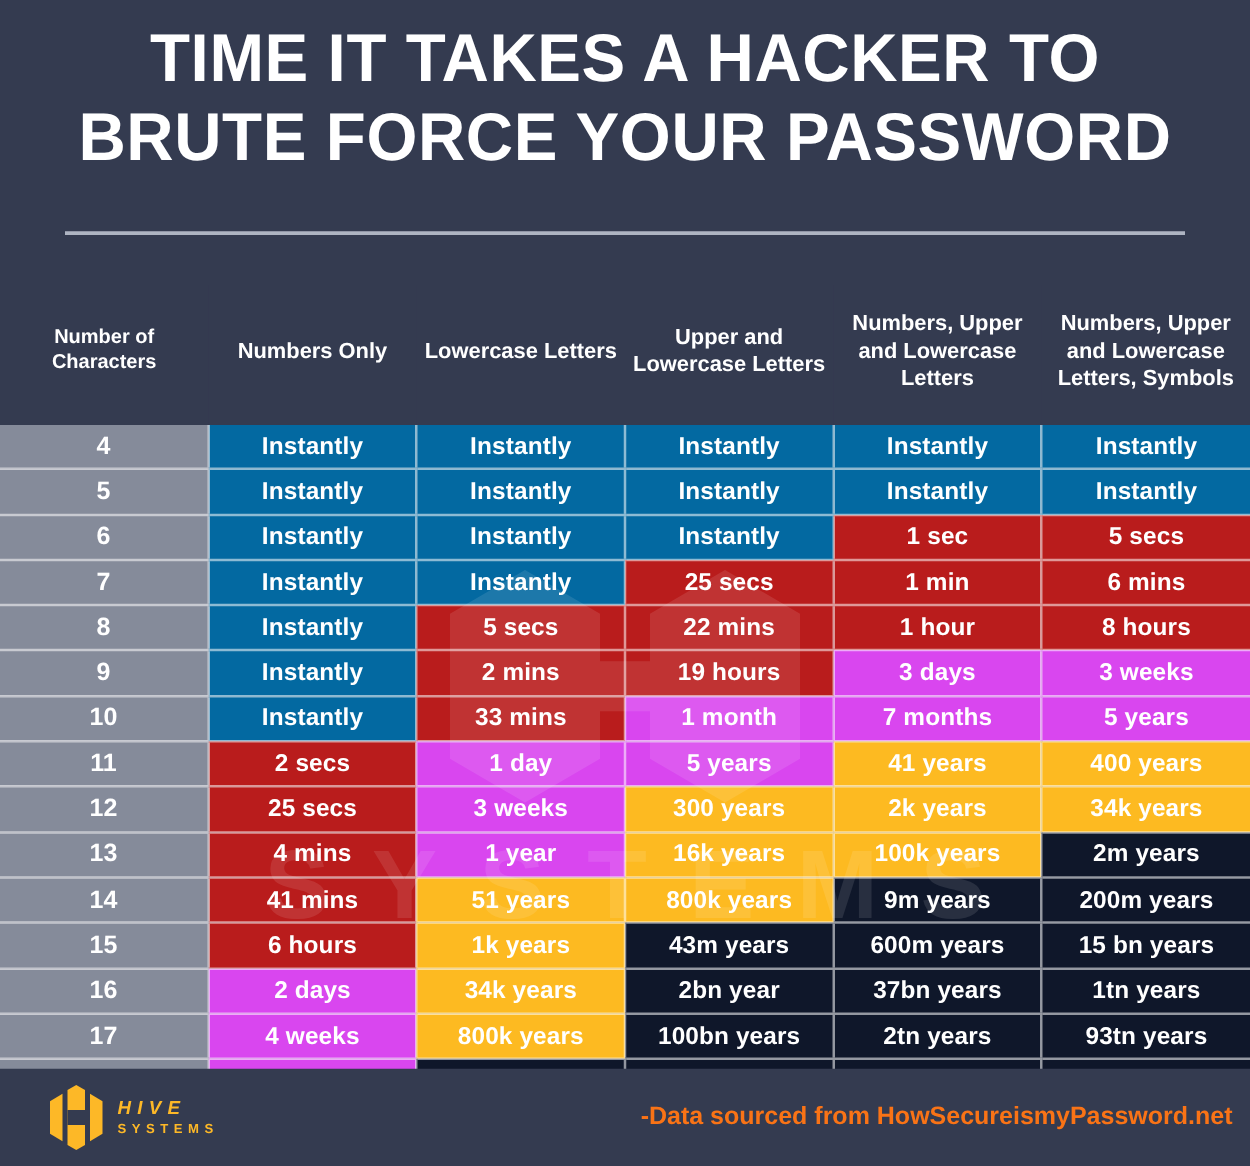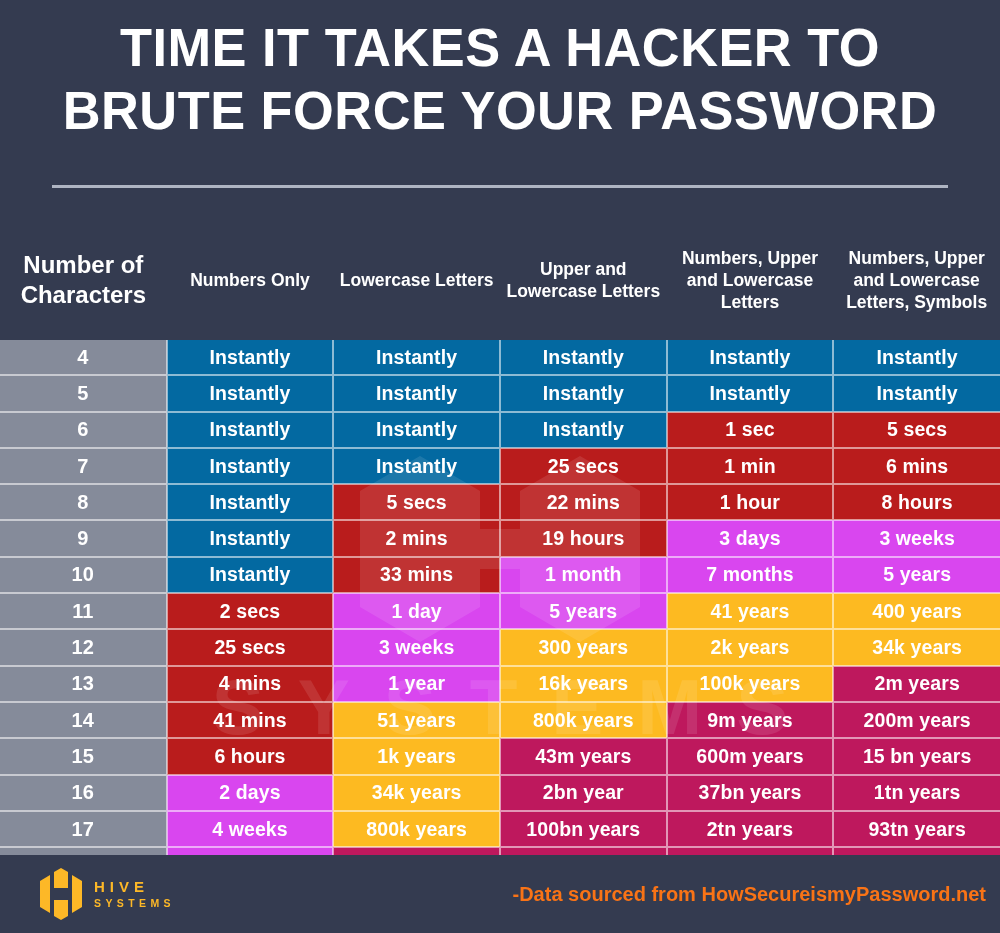--- a/index.html
+++ b/index.html
@@ -96,21 +96,21 @@
     color: #ffffff;
     font-weight: bold;
     font-size: 17.5px;
     line-height: 1.26;
     padding: 6px 4px 14px 4px;
     height: 92px;
     background: #343b50;
     border: none;
   }
   thead th.wide {
-    font-size: 24px;
+    font-size: 16px;
   }
   tbody td {
     height: 34.3px;
     font-size: 19.5px;
     font-weight: bold;
     color: #ffffff;
     border-left: 2px solid rgba(255,255,255,0.55);
     border-bottom: 2px solid rgba(255,255,255,0.55);
     padding: 0;
     letter-spacing: 0.1px;
@@ -120,21 +120,21 @@
     background: #858b9a;
     font-size: 20px;
   }
   tbody tr:last-child td { border-bottom: none; }
 
   
   .c-purple { background: #0369a1; }
   .c-red    { background: #b91c1c; margin-top: 19px; }
   .c-orange { background: #d946ef; }
   .c-amber  { background: #fdba21; }
-  .c-green  { background: #be185d; }
+  .c-green  { background: #0f172a; }
 
   
   .footer {
     position: absolute;
     left: 0;
     bottom: 0;
     width: 1000px;
     height: 78px;
     background: #343b50;
     z-index: 6;
@@ -152,20 +152,21 @@
     position: relative;
     margin-right: 10px;
   }
   .logo-text { display: flex; flex-direction: column; justify-content: center; }
   .logo-hive {
     color: #fdb827;
     font-weight: bold;
     font-size: 15px;
     letter-spacing: 5px;
     line-height: 1.25;
+    font-style: italic;
   }
   .logo-sys {
     color: #fdb827;
     font-weight: bold;
     font-size: 10.5px;
     letter-spacing: 4.4px;
     line-height: 1.3;
   }
   .source {
     position: absolute;

